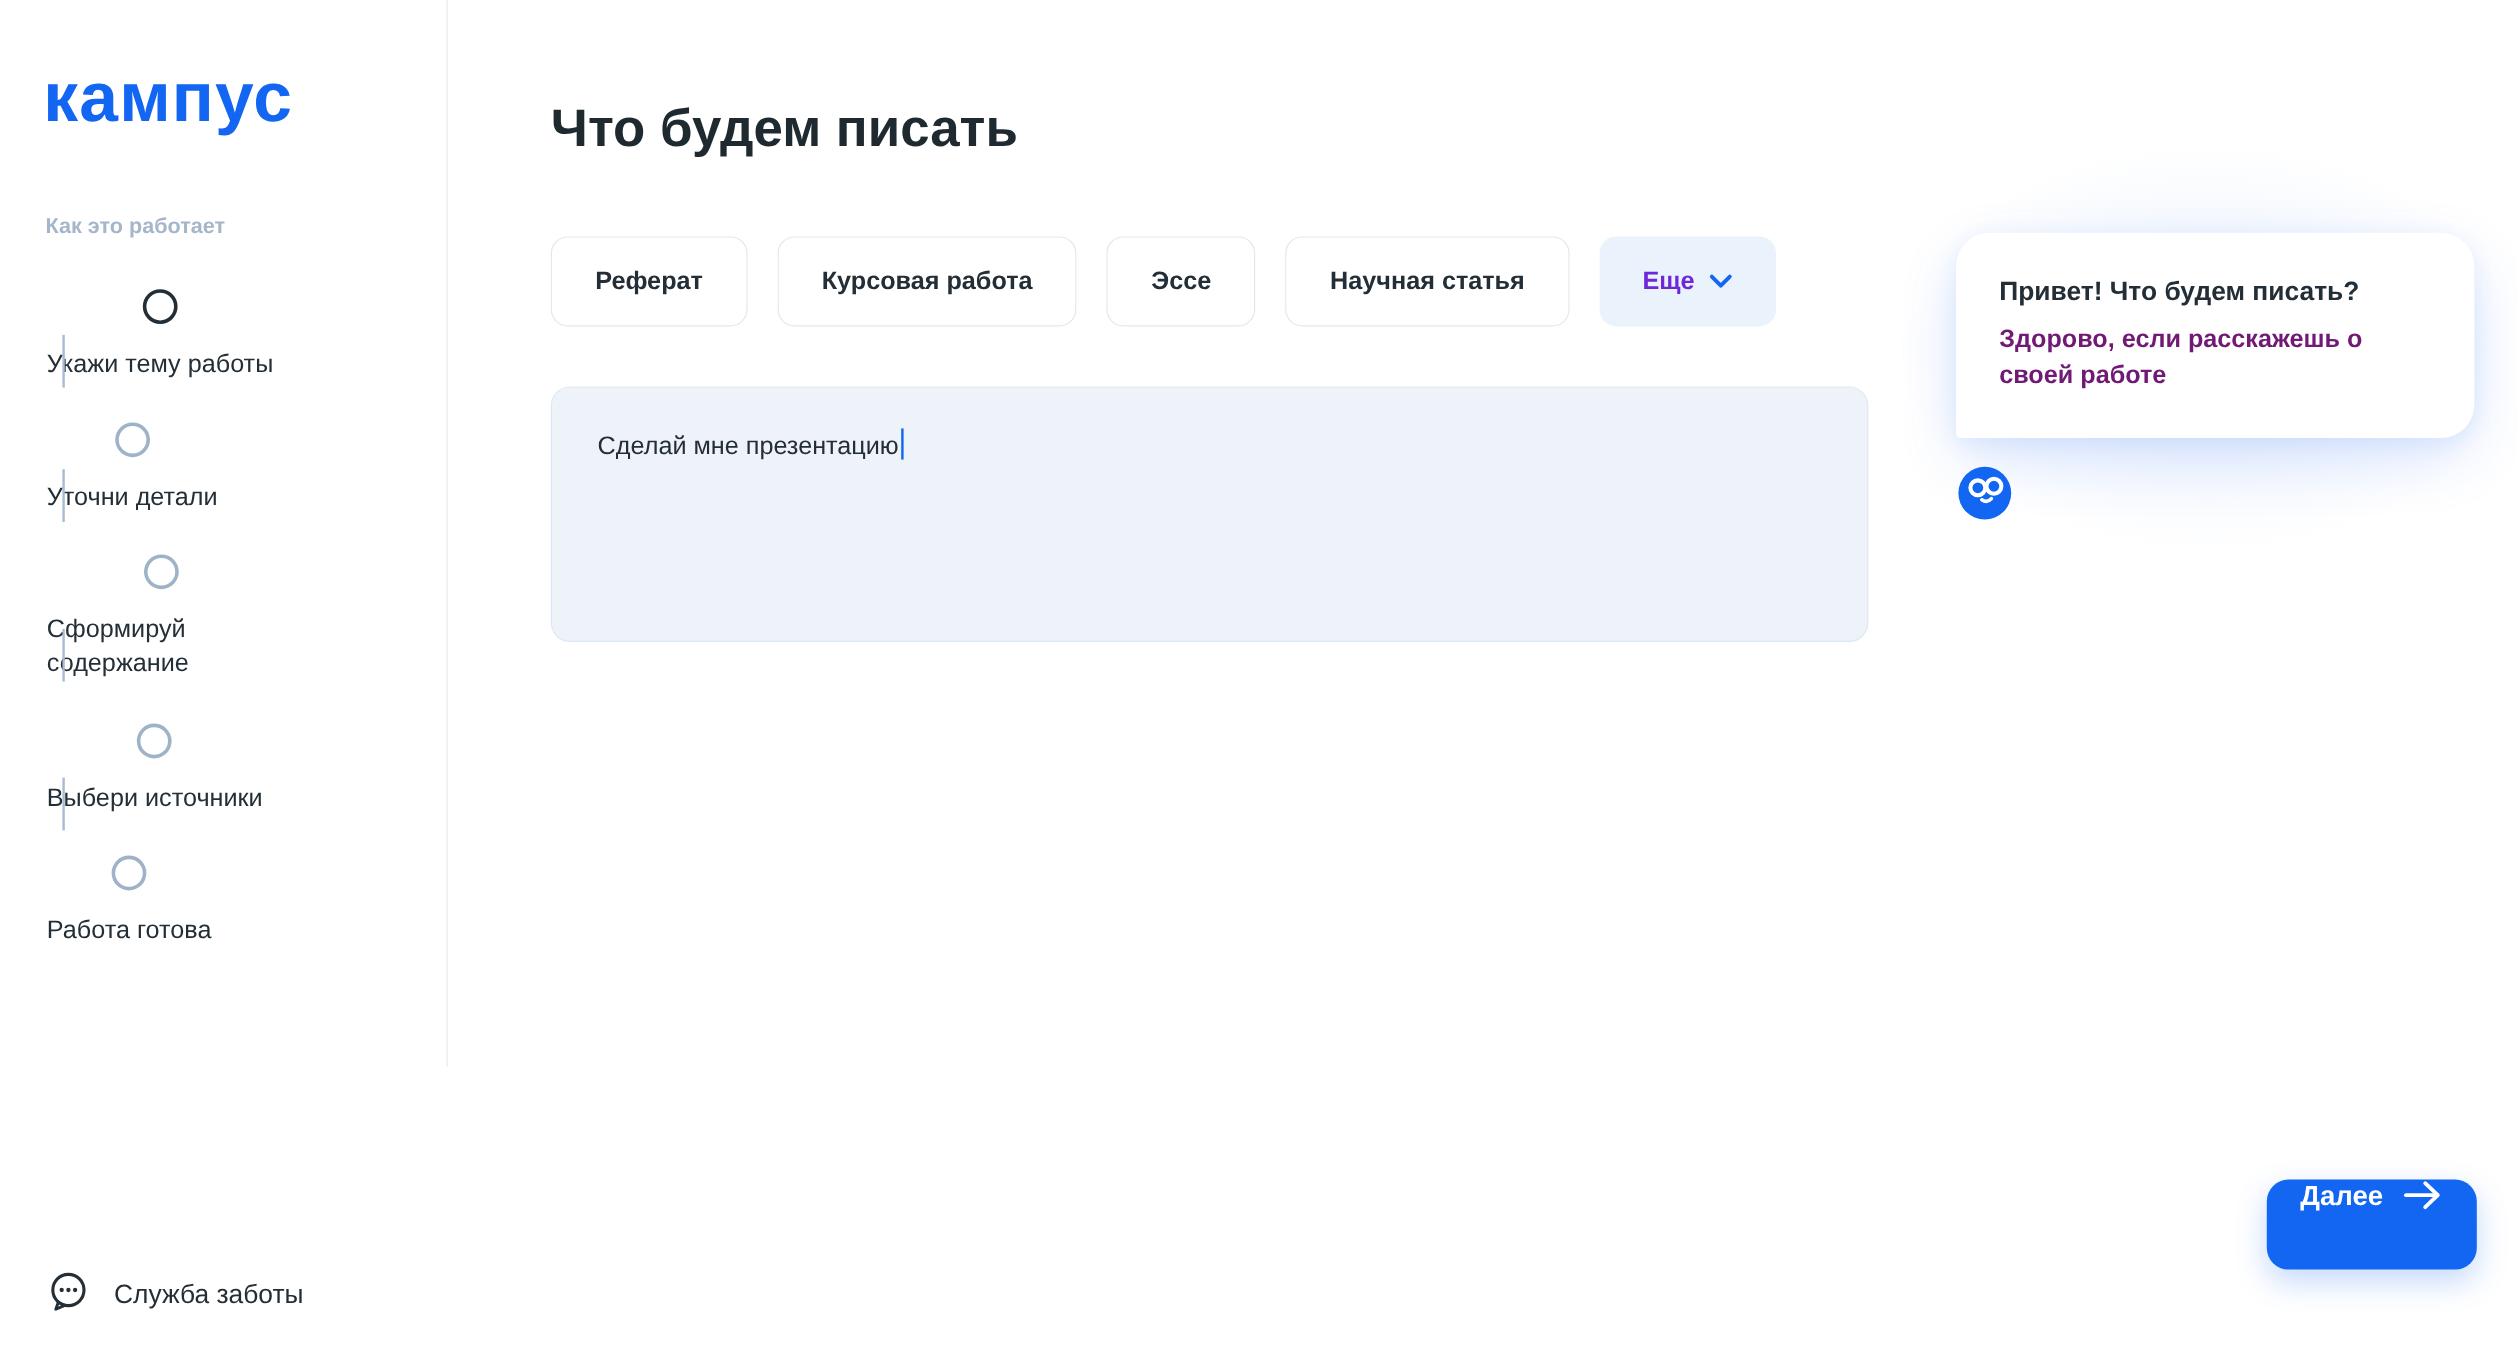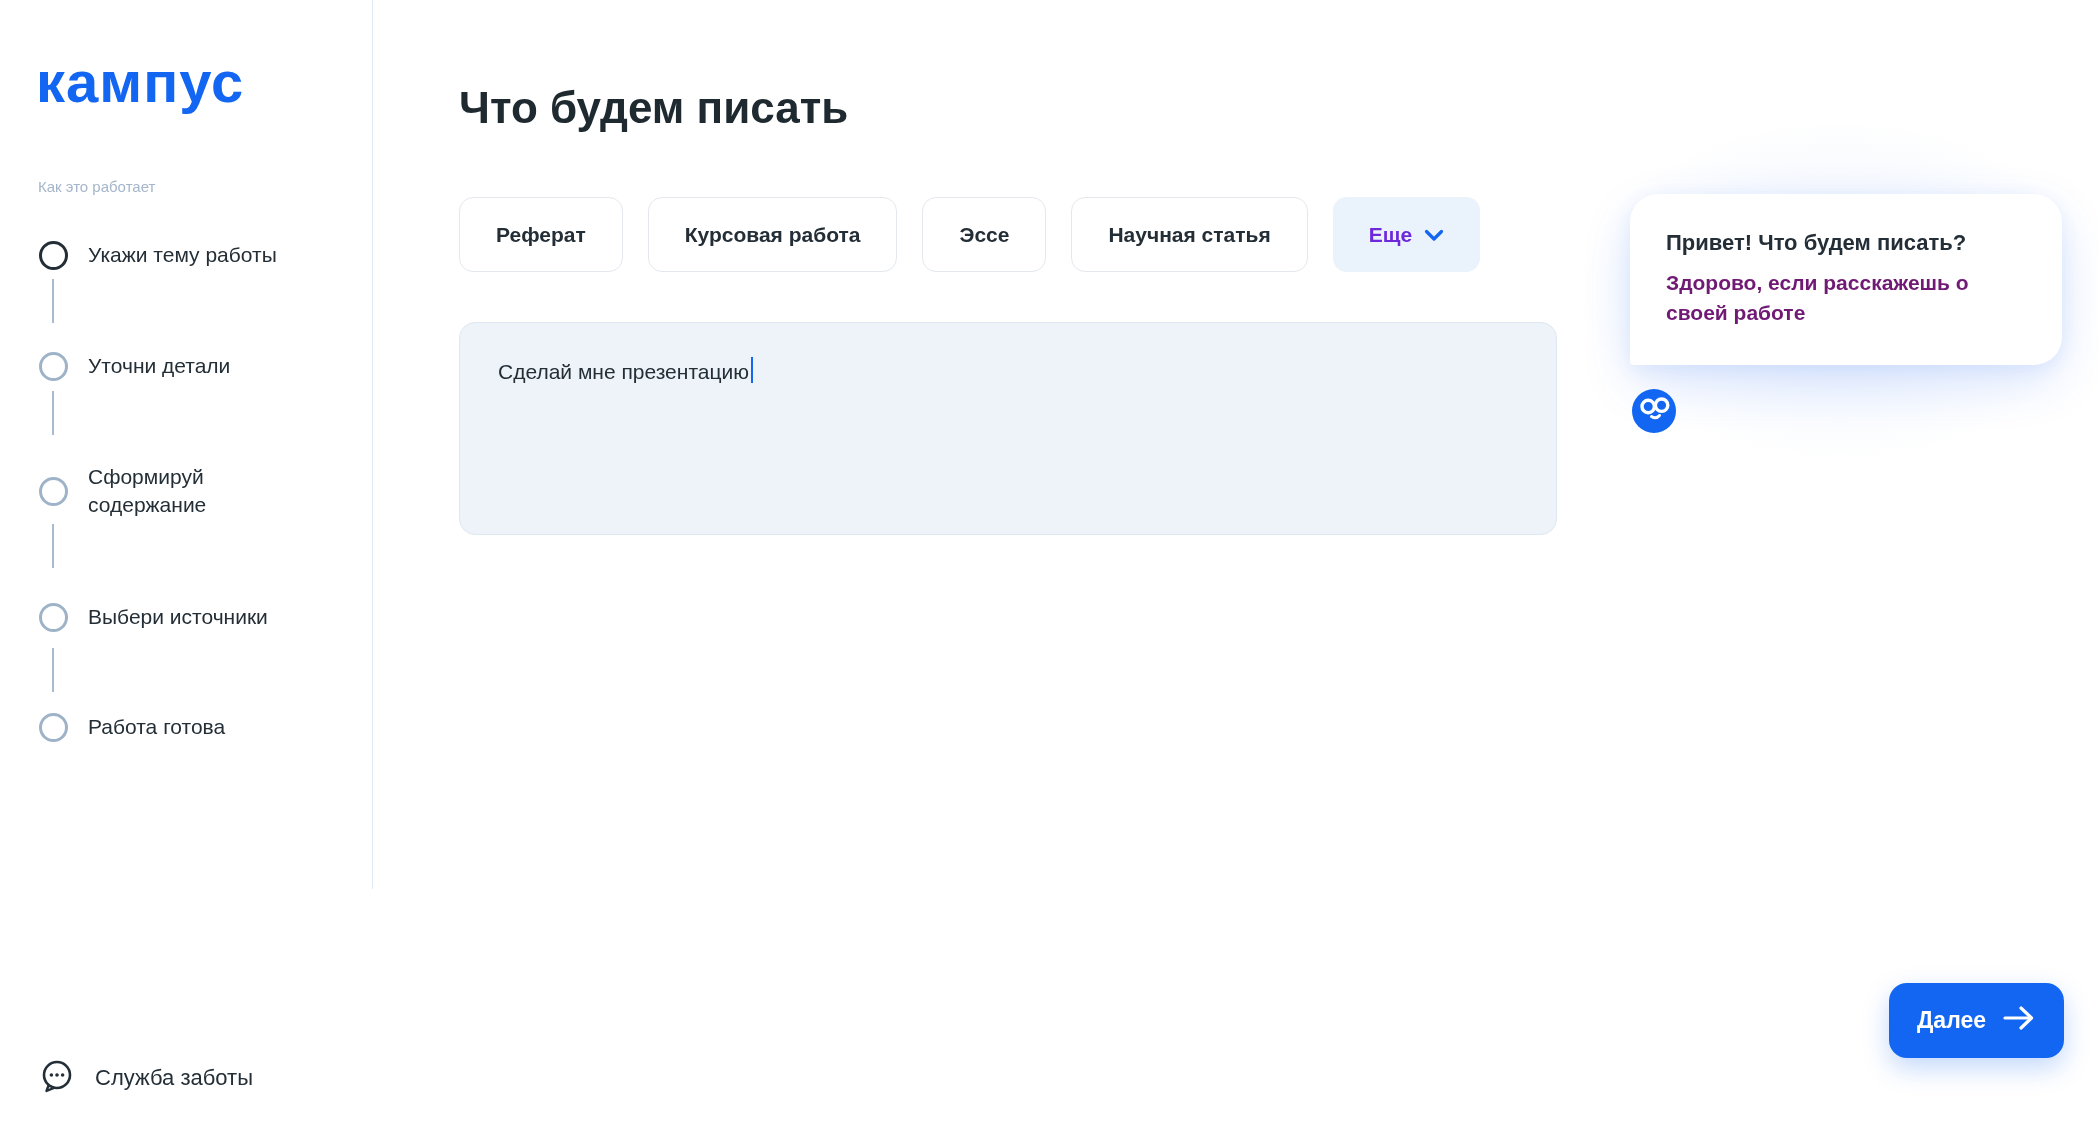--- a/index.html
+++ b/index.html
@@ -19,25 +19,25 @@
     border-right: 1px solid #dfe9f0;
     background: #ffffff;
   }
   .logo {
     position: absolute; left: 36px; top: 48px;
     font-size: 58px; font-weight: 700; letter-spacing: 1px;
     color: #1266f1;
   }
   .how-it-works {
     position: absolute; left: 38px; top: 178px;
-    font-size: 15px; font-weight: 400; color: #a5b6ca;
+    font-size: 18px; font-weight: 700; color: #a5b6ca;
   }
   .step-row {
     position: absolute; left: 39px;
-    display: flex; align-items: center; gap: 20px;
+    display: flex; align-items: center; gap: 20px; flex-direction: column;
   }
   .step-circle {
     width: 29px; height: 29px; border-radius: 50%;
     border: 3px solid #9fb3c8; background: #ffffff; flex: 0 0 auto;
   }
   .step-circle.active { border-color: #232e36; }
   .step-label {
     font-size: 21px; color: #232e36; line-height: 1.35;
     max-width: 200px;
   }
@@ -102,21 +102,21 @@
     width: 44px; height: 44px; border-radius: 50%;
     background: #1266f1;
     display: flex; align-items: center; justify-content: center;
   }
 
   
   .next-btn {
     position: absolute; left: 1889px; top: 983px;
     width: 175px; height: 75px;
     background: #1266f1; border: none; border-radius: 18px;
-    display: flex; align-items: center; justify-content: center; gap: 16px;
+    display: flex; align-items: flex-start; justify-content: center; gap: 16px;
     color: #ffffff; font-size: 23px; font-weight: 700;
     font-family: "Liberation Sans", sans-serif;
     cursor: pointer;
     box-shadow: 0 10px 26px rgba(18,102,241,0.25);
   }
 </style>
 </head>
 <body>
 
 <div class="app">

